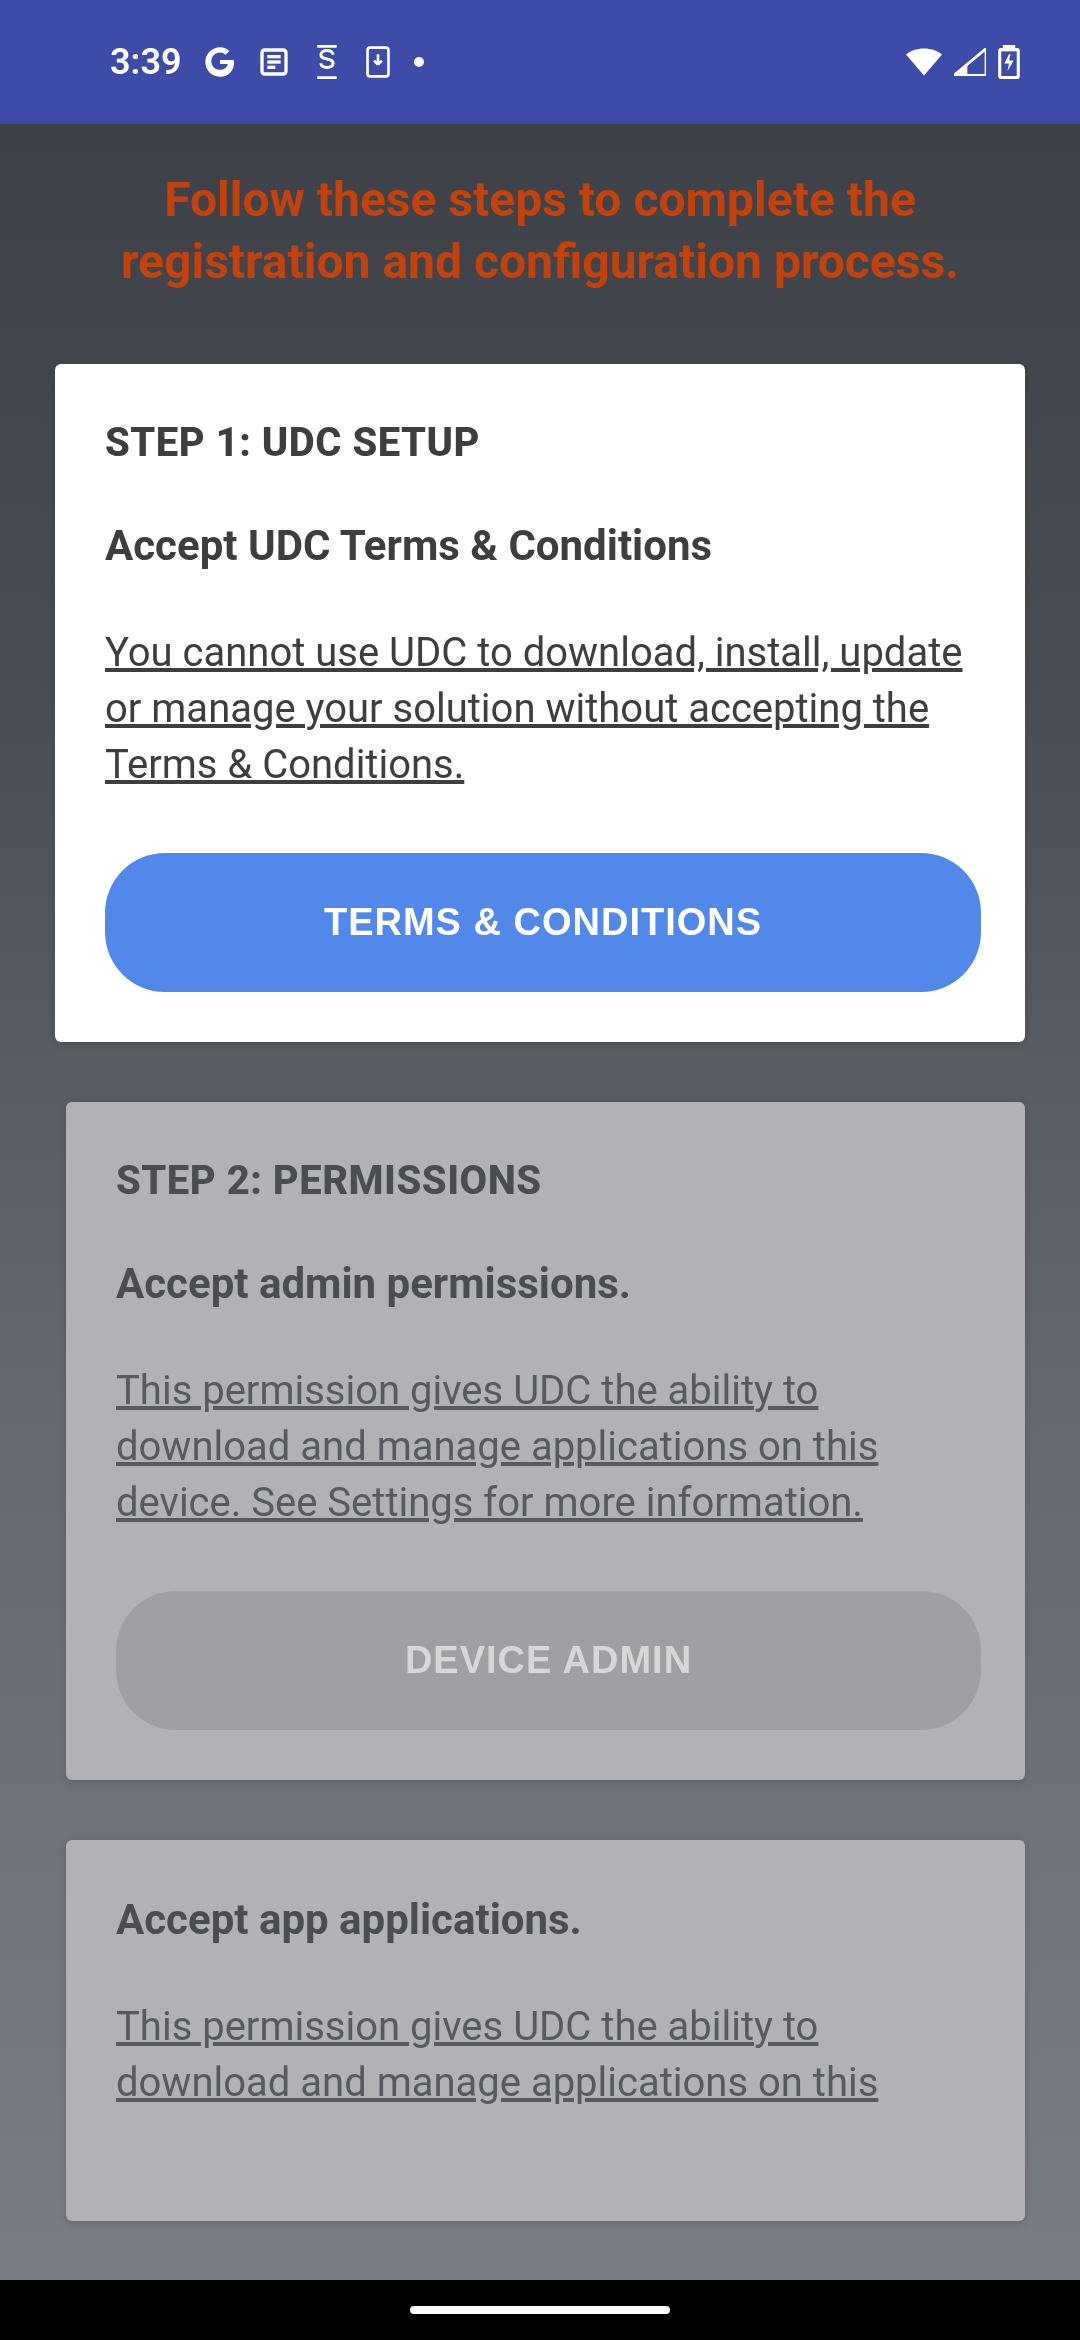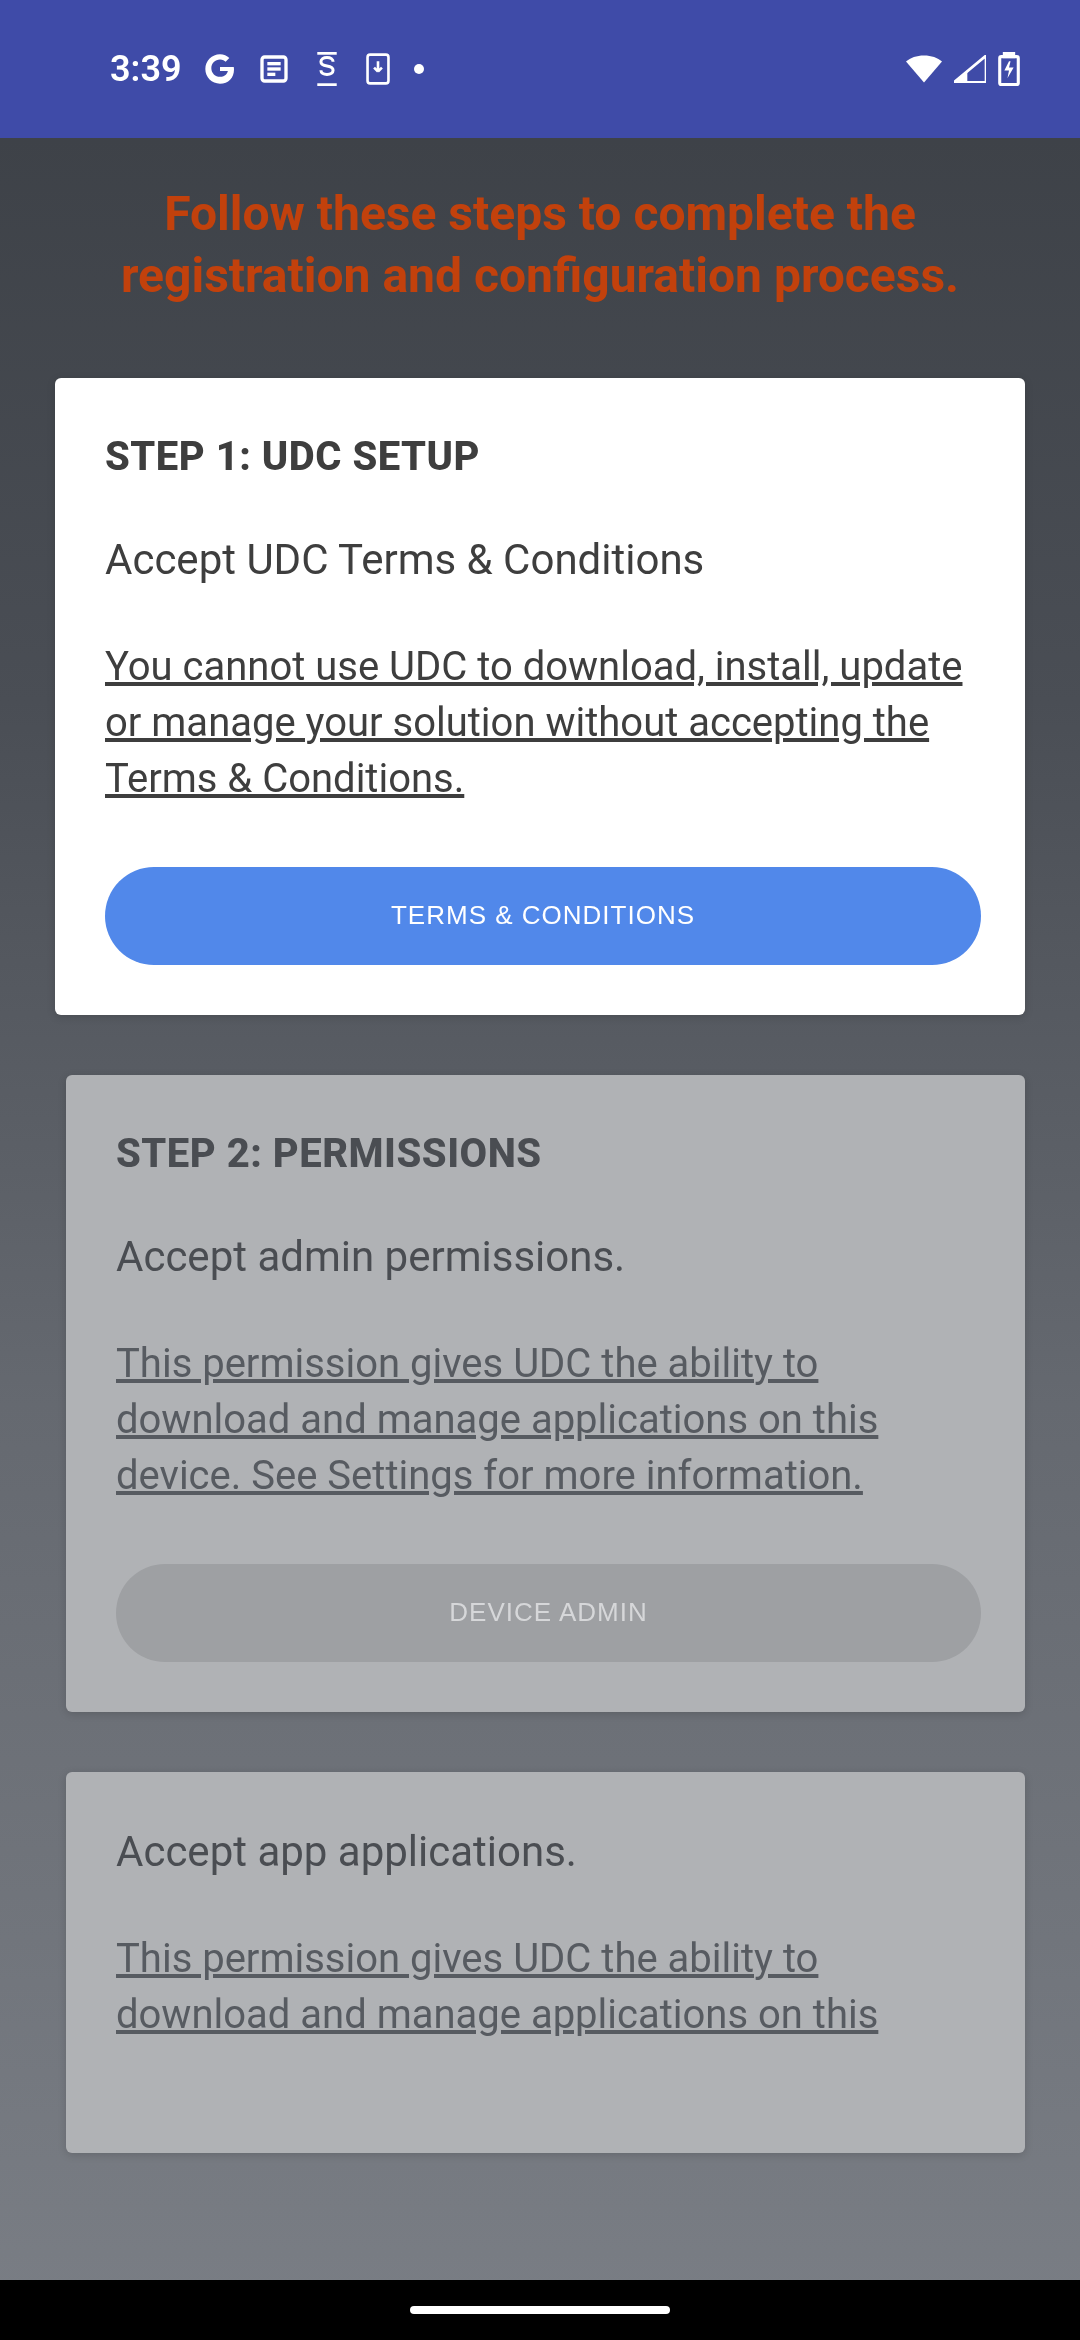--- a/index.html
+++ b/index.html
@@ -5,21 +5,21 @@
     * { margin: 0; padding: 0; box-sizing: border-box; }
     body {
       width: 1080px;
       height: 2340px;
       font-family: -apple-system, BlinkMacSystemFont, 'Segoe UI', Roboto, sans-serif;
       background: linear-gradient(180deg, #3b3f45 0%, #4a4e55 30%, #656970 60%, #7a7e85 100%);
       overflow: hidden;
       position: relative;
     }
     .status-bar {
-      height: 138px;
+      height: 124px;
       background: #3f4ba8;
       display: flex;
       align-items: center;
       justify-content: space-between;
       padding: 0 60px 0 110px;
       color: white;
     }
     .status-left {
       display: flex;
       align-items: center;
@@ -77,39 +77,39 @@
     }
     .step-title {
       font-size: 40px;
       font-weight: 800;
       color: #3e3e3e;
       letter-spacing: 0.5px;
       margin-bottom: 55px;
     }
     .step-subtitle {
       font-size: 42px;
-      font-weight: 400;
+      font-weight: 700;
       color: #3e3e3e;
       margin-bottom: 55px;
     }
     .step-body {
       font-size: 40px;
       font-weight: 400;
       color: #3e3e3e;
       line-height: 1.4;
       margin-bottom: 60px;
       text-decoration: underline;
     }
     .action-button {
       width: 100%;
-      height: 98px;
+      height: 139px;
       border: none;
       border-radius: 60px;
-      font-size: 26px;
-      font-weight: 400;
+      font-size: 38px;
+      font-weight: 700;
       letter-spacing: 1px;
       cursor: pointer;
       display: flex;
       align-items: center;
       justify-content: center;
     }
     .action-button.primary {
       background: #5188ea;
       color: white;
     }

